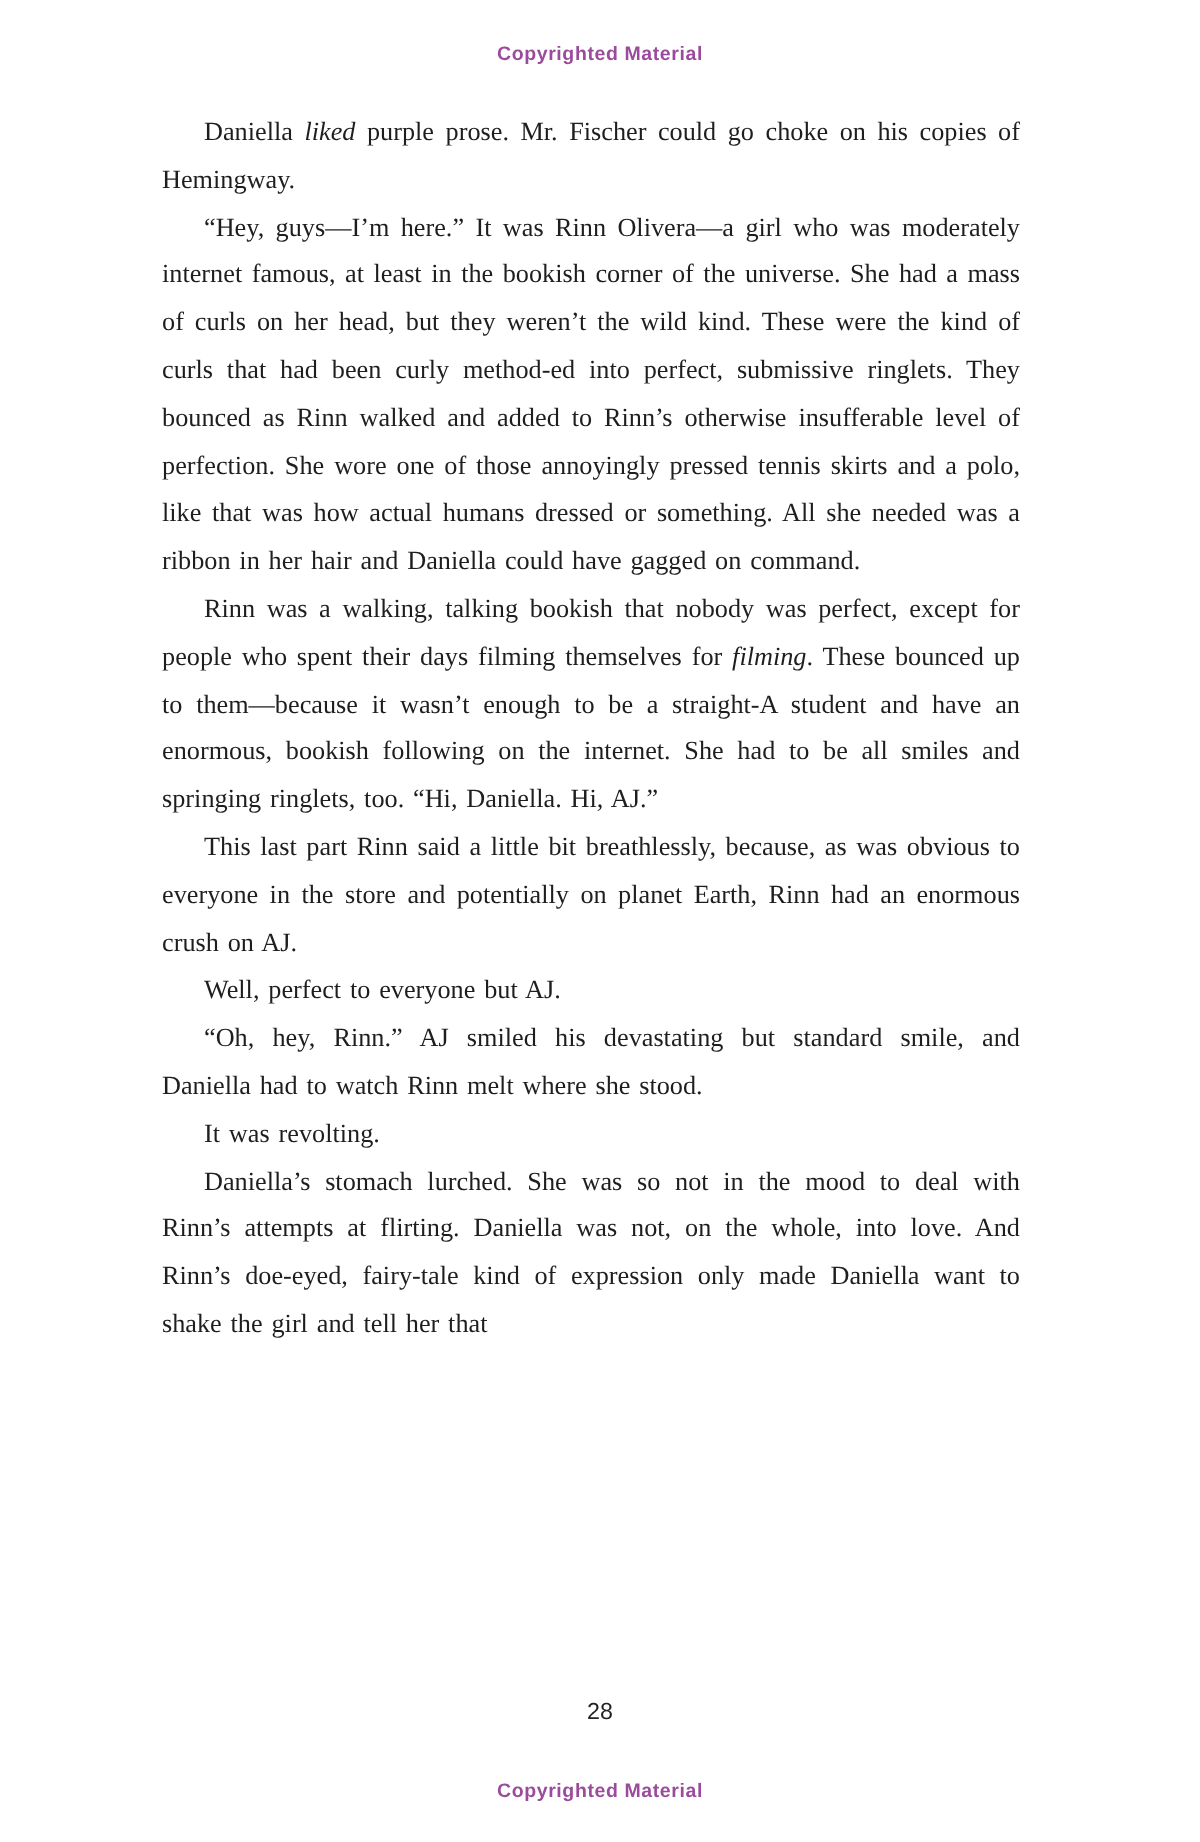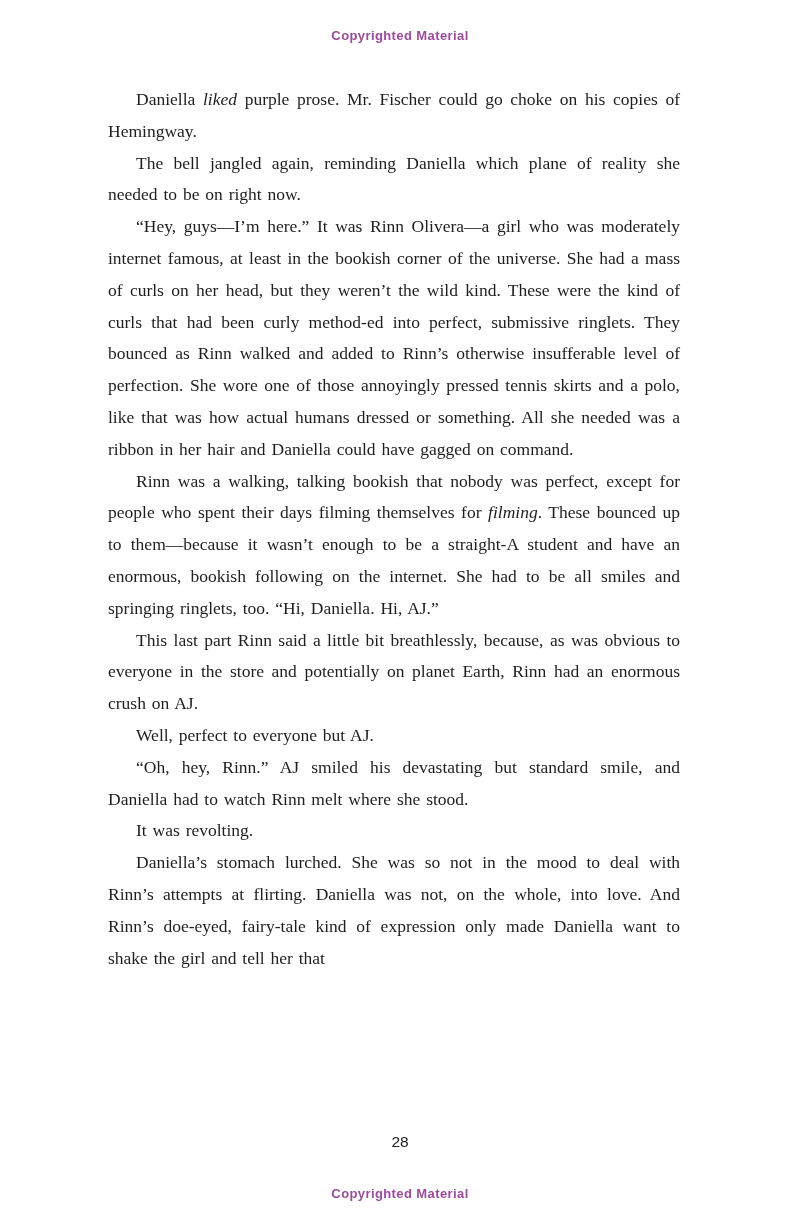--- a/index.html
+++ b/index.html
@@ -22,21 +22,21 @@
     text-align: center;
     font-family: Liberation Sans, sans-serif;
     font-size: 13px;
     font-weight: 700;
     letter-spacing: 0.4px;
   }
   .notice.top { top: 28px; }
   .notice.bottom { top: 1186px; }
   .body-text {
     position: absolute;
-    top: 84px;
+    top: 72px;
     left: 108px;
     width: 572px;
     color: #1e1e1e;
   }
   .body-text p {
     margin: 0;
     font-size: 17.5px;
     line-height: 31.8px;
     text-align: justify;
     text-indent: 28px;
@@ -57,21 +57,20 @@
   }
 </style>
 </head>
 <body>
 
 <div class="page">
   <div class="notice top" style="color: rgb(155, 75, 155);">Copyrighted Material</div>
 
   <div class="body-text" style="color: rgb(30, 30, 30);">
       <p><span>Daniella </span><em>liked</em><span> purple prose. Mr. Fischer could go choke on his copies of Hemingway.</span></p>
-      <p><span>The bell jangled again, reminding Daniella which plane of reality she needed to be on right now.</span></p>
       <p><span>“Hey, guys—I’m here.” It was Rinn Olivera—a girl who was moderately internet famous, at least in the bookish corner of the universe. She had a mass of curls on her head, but they weren’t the wild kind. These were the kind of curls that had been curly method-ed into perfect, submissive ringlets. They bounced as Rinn walked and added to Rinn’s otherwise insufferable level of perfection. She wore one of those annoyingly pressed tennis skirts and a polo, like that was how actual humans dressed or something. All she needed was a ribbon in her hair and Daniella could have gagged on command.</span></p>
       <p><span>Rinn was a walking, talking bookish that nobody was perfect, except for people who spent their days filming themselves for </span><em>filming</em><span>. These bounced up to them—because it wasn’t enough to be a straight-A student and have an enormous, bookish following on the internet. She had to be all smiles and springing ringlets, too. “Hi, Daniella. Hi, AJ.”</span></p>
       <p><span>This last part Rinn said a little bit breathlessly, because, as was obvious to everyone in the store and potentially on planet Earth, Rinn had an enormous crush on AJ.</span></p>
       <p><span>Well, perfect to everyone but AJ.</span></p>
       <p><span>“Oh, hey, Rinn.” AJ smiled his devastating but standard smile, and Daniella had to watch Rinn melt where she stood.</span></p>
       <p><span>It was revolting.</span></p>
       <p><span>Daniella’s stomach lurched. She was so not in the mood to deal with Rinn’s attempts at flirting. Daniella was not, on the whole, into love. And Rinn’s doe-eyed, fairy-tale kind of expression only made Daniella want to shake the girl and tell her that</span></p>
     </div>
 
   <div class="page-number">28</div>

